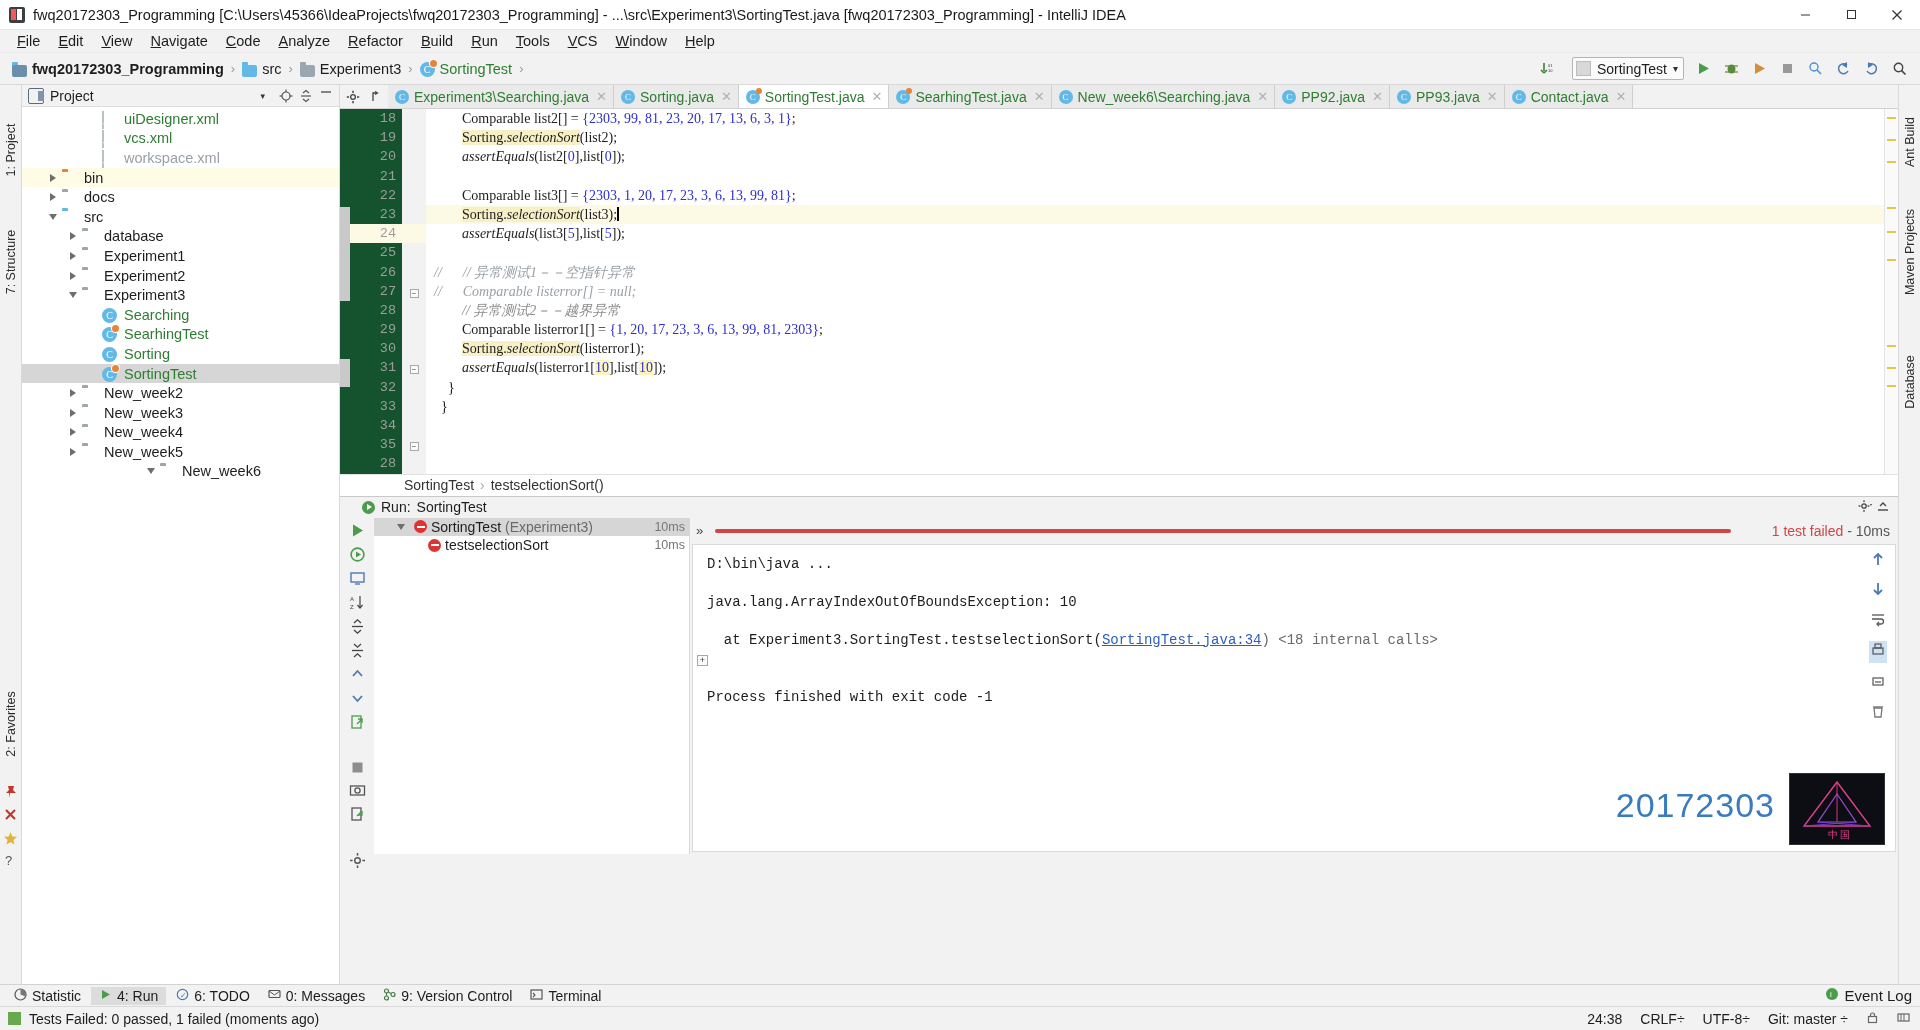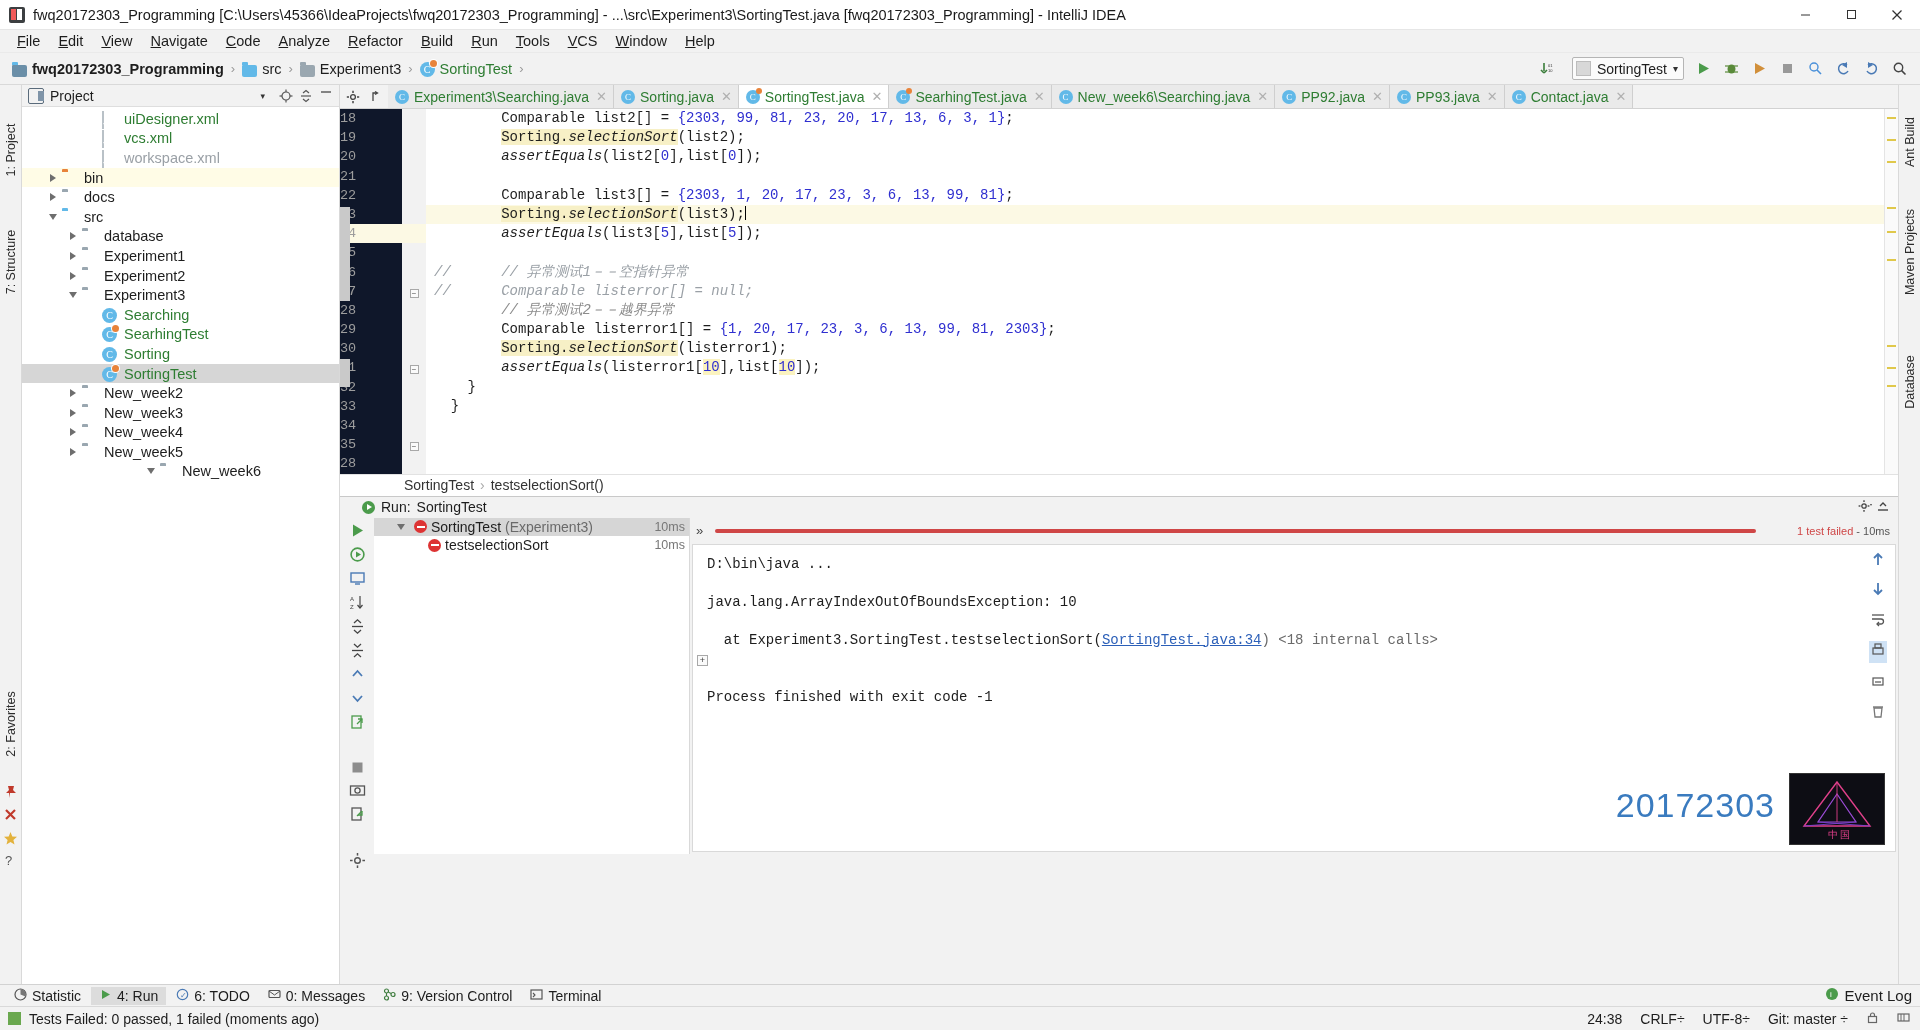--- a/index.html
+++ b/index.html
@@ -108,30 +108,30 @@
          border-right:1px solid #cfcfcf; background:#eaeaea; color:#2e7d32; gap:5px; }
   .tab.active { background:#ffffff; }
   .tab .tab-x { color:#b0b0b0; font-size:13px; margin-left:2px; }
   .tab .tico { width:14px; height:14px; border-radius:50%; background:#62b9e8; color:#fff; font-size:9px;
                display:flex; align-items:center; justify-content:center; position:relative; flex:none;
                font-family:"Liberation Serif", serif; }
   .tab .tico.test:after { content:""; position:absolute; right:-2px; top:-2px; width:6px; height:6px;
                           background:#e8833a; border-radius:50%; }
 
   .ed-body { flex:1 1 auto; display:flex; min-height:0; position:relative; overflow:hidden; }
-  .gutter { width:62px; background:#0f172a; flex:none; position:relative; }
+  .gutter { width:62px; background:#14532d; flex:none; text-align:right; position:relative; }
   .gutter .gl { height:19.2px; line-height:19.2px; padding-right:6px; color:#9d9d9d; font-size:13.5px;
                 font-family:"Liberation Mono", monospace; }
   .fold { width:24px; background:#f2f2f2; flex:none; position:relative; }
   .fold .fl { height:19.2px; line-height:19.2px; text-align:center; }
   .fold .fbox { display:inline-block; width:9px; height:9px; border:1px solid #a8a8a8; background:#fafafa;
                 font-size:8px; line-height:7px; color:#555; position:relative; top:-1px; }
   .code { flex:1 1 auto; position:relative; background:#fff; overflow:hidden;
           font-family:"Liberation Mono", monospace; font-size:14px; }
-  .cl { height:19.2px; line-height:19.2px; white-space:pre; padding-left:8px; }
+  .cl { height:19.2px; line-height:19.2px; white-space:pre; padding-left:8px;font-family:Liberation Serif, serif; }
   .cl.caret { background:#fcf9e4; }
   .num  { color:#2f2fd0; }
   .cmt  { color:#8c8c8c; font-style:italic; }
   .cmt2 { color:#9aa0a6; font-style:italic; }
   .ital { font-style:italic; }
   .hl-id{ background:#f7f0c6; }
   .hl-n { background:#fbf3c0; }
   .caret-bar { display:inline-block; width:1.5px; height:14px; background:#000; vertical-align:-2px; }
   .ed-rightbar { width:14px; background:#fafafa; border-left:1px solid #e4e4e4; flex:none; position:relative; }
   .mark { position:absolute; right:2px; width:9px; height:2px; }
@@ -155,21 +155,21 @@
   .run-tree { width:316px; background:#fff; border-right:1px solid #d9d9d9; flex:none; }
   .rtrow { height:18.5px; display:flex; align-items:center; font-size:14px; padding-left:4px; gap:4px; }
   .rtrow .tms { margin-left:auto; font-size:12.5px; color:#777; padding-right:4px; }
   .rtrow.sel { background:#d6d6d6; }
   .fail-ic { width:13px; height:13px; border-radius:50%; background:#d33; position:relative; flex:none; }
   .fail-ic:after { content:""; position:absolute; left:2.5px; top:5.5px; width:8px; height:2px; background:#fff; }
   .run-console { flex:1 1 auto; display:flex; flex-direction:column; min-width:0; background:#f2f2f2; }
   .progress-row { height:26px; display:flex; align-items:center; padding:0 8px 0 2px; gap:8px; flex:none; }
   .chev { font-size:13px; color:#444; padding:0 4px; }
   .pbar { flex:1 1 auto; height:4px; background:#cf4646; border-radius:2px; }
-  .ptxt { font-size:11px; color:#cf4646; white-space:nowrap;margin-left:33px; }
+  .ptxt { font-size:14px; color:#cf4646; white-space:nowrap;margin-left:33px; }
   .ptxt .pt-ms { color:#555; }
   .console { flex:1 1 auto; background:#fff; border:1px solid #d9d9d9; margin:0 2px 2px 2px; position:relative;
              font-family:"Liberation Mono", monospace; font-size:14px; overflow:hidden; }
   .cline { padding:0 0 0 14px; height:19px; line-height:19px; white-space:pre; }
   .link { color:#2b5fb8; text-decoration:underline; }
   .cgray { color:#6a6a6a; }
   .fold-plus { position:absolute; left:4px; width:11px; height:11px; border:1px solid #a8a8a8; background:#fafafa;
                font-size:9px; line-height:9px; text-align:center; color:#444; font-family:"Liberation Sans",sans-serif; }
   .console-right { position:absolute; right:0; top:0; bottom:0; width:34px; display:flex; flex-direction:column;
                    align-items:center; padding-top:6px; gap:10px; }

